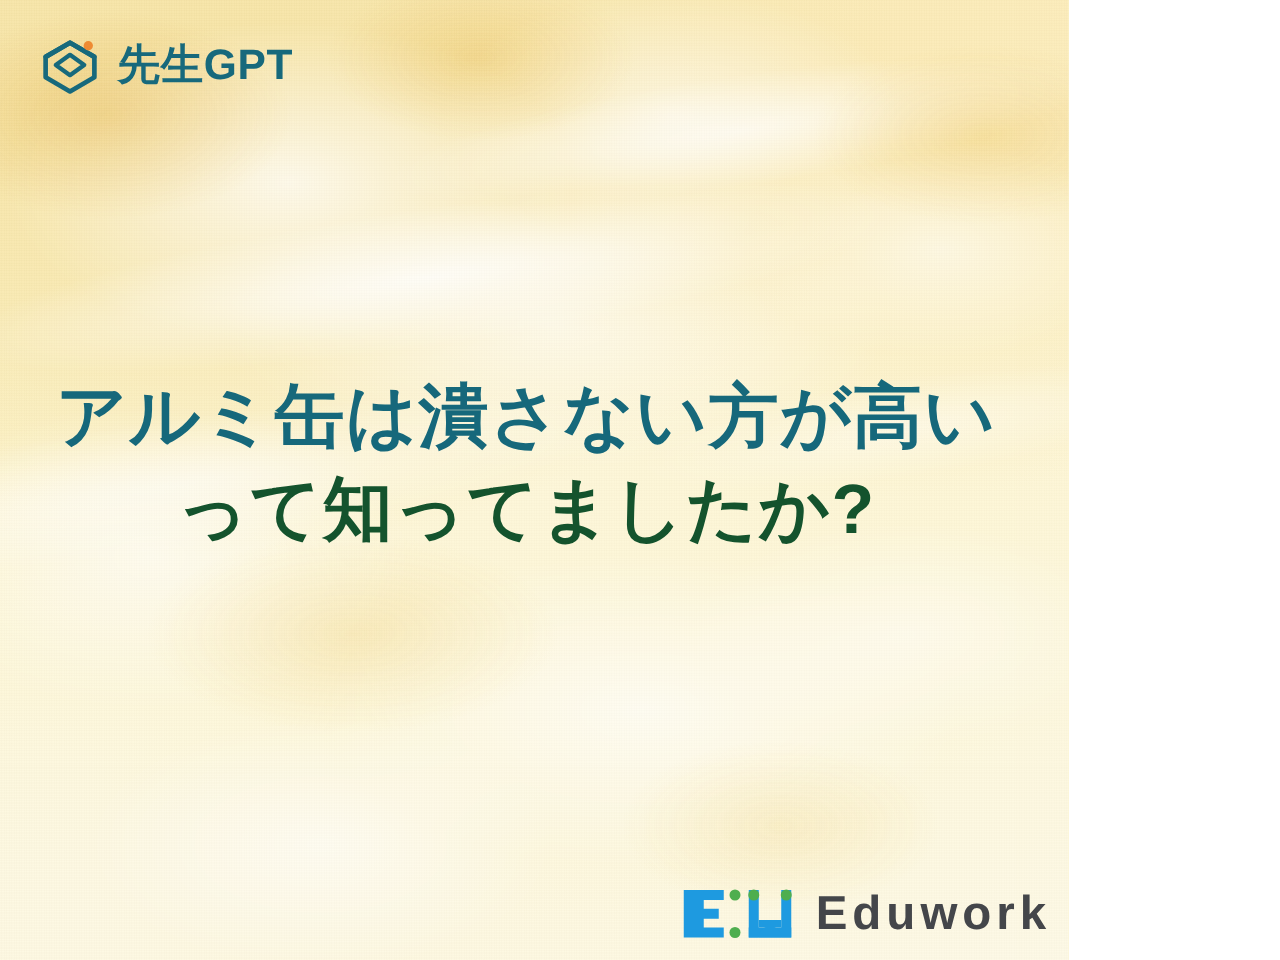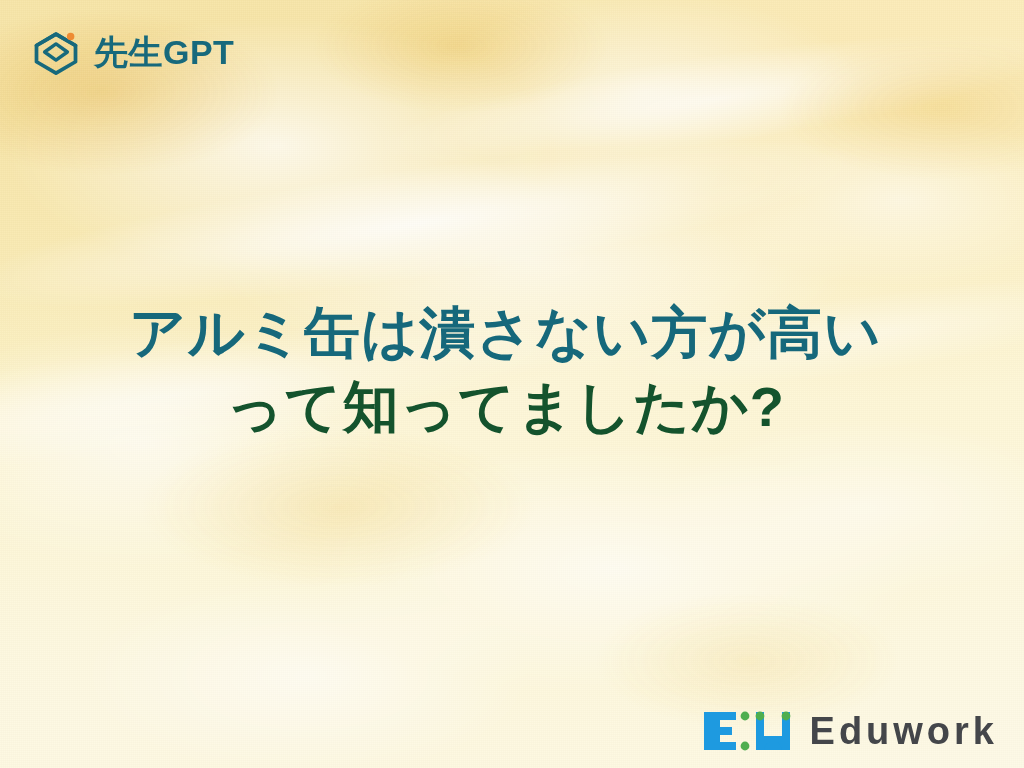--- a/index.html
+++ b/index.html
@@ -4,21 +4,21 @@
 <title>先生GPT slide</title>
 <style>
   html, body {
     margin: 0;
     padding: 0;
     background: #ffffff;
   }
 
   #slide {
     position: relative;
-    width: 1024px;
+    width: 855px;
     height: 768px;
     overflow: hidden;
     font-family: "Liberation Sans", "DejaVu Sans", sans-serif;
     background-color: #fdf2c4;
   }
 
   
   .bg-layer {
     position: absolute;
     inset: 0;
@@ -114,21 +114,21 @@
     font-size: 56px;
     font-weight: 700;
     line-height: 1.32;
     letter-spacing: 1px;
     white-space: nowrap;
   }
 
   
   .footer-logo {
     position: absolute;
-    right: 26px;
+    right: 14px;
     bottom: 12px;
     display: flex;
     align-items: center;
     gap: 16px;
     z-index: 5;
   }
   .footer-mark {
     width: 92px;
     height: 50px;
     display: block;

